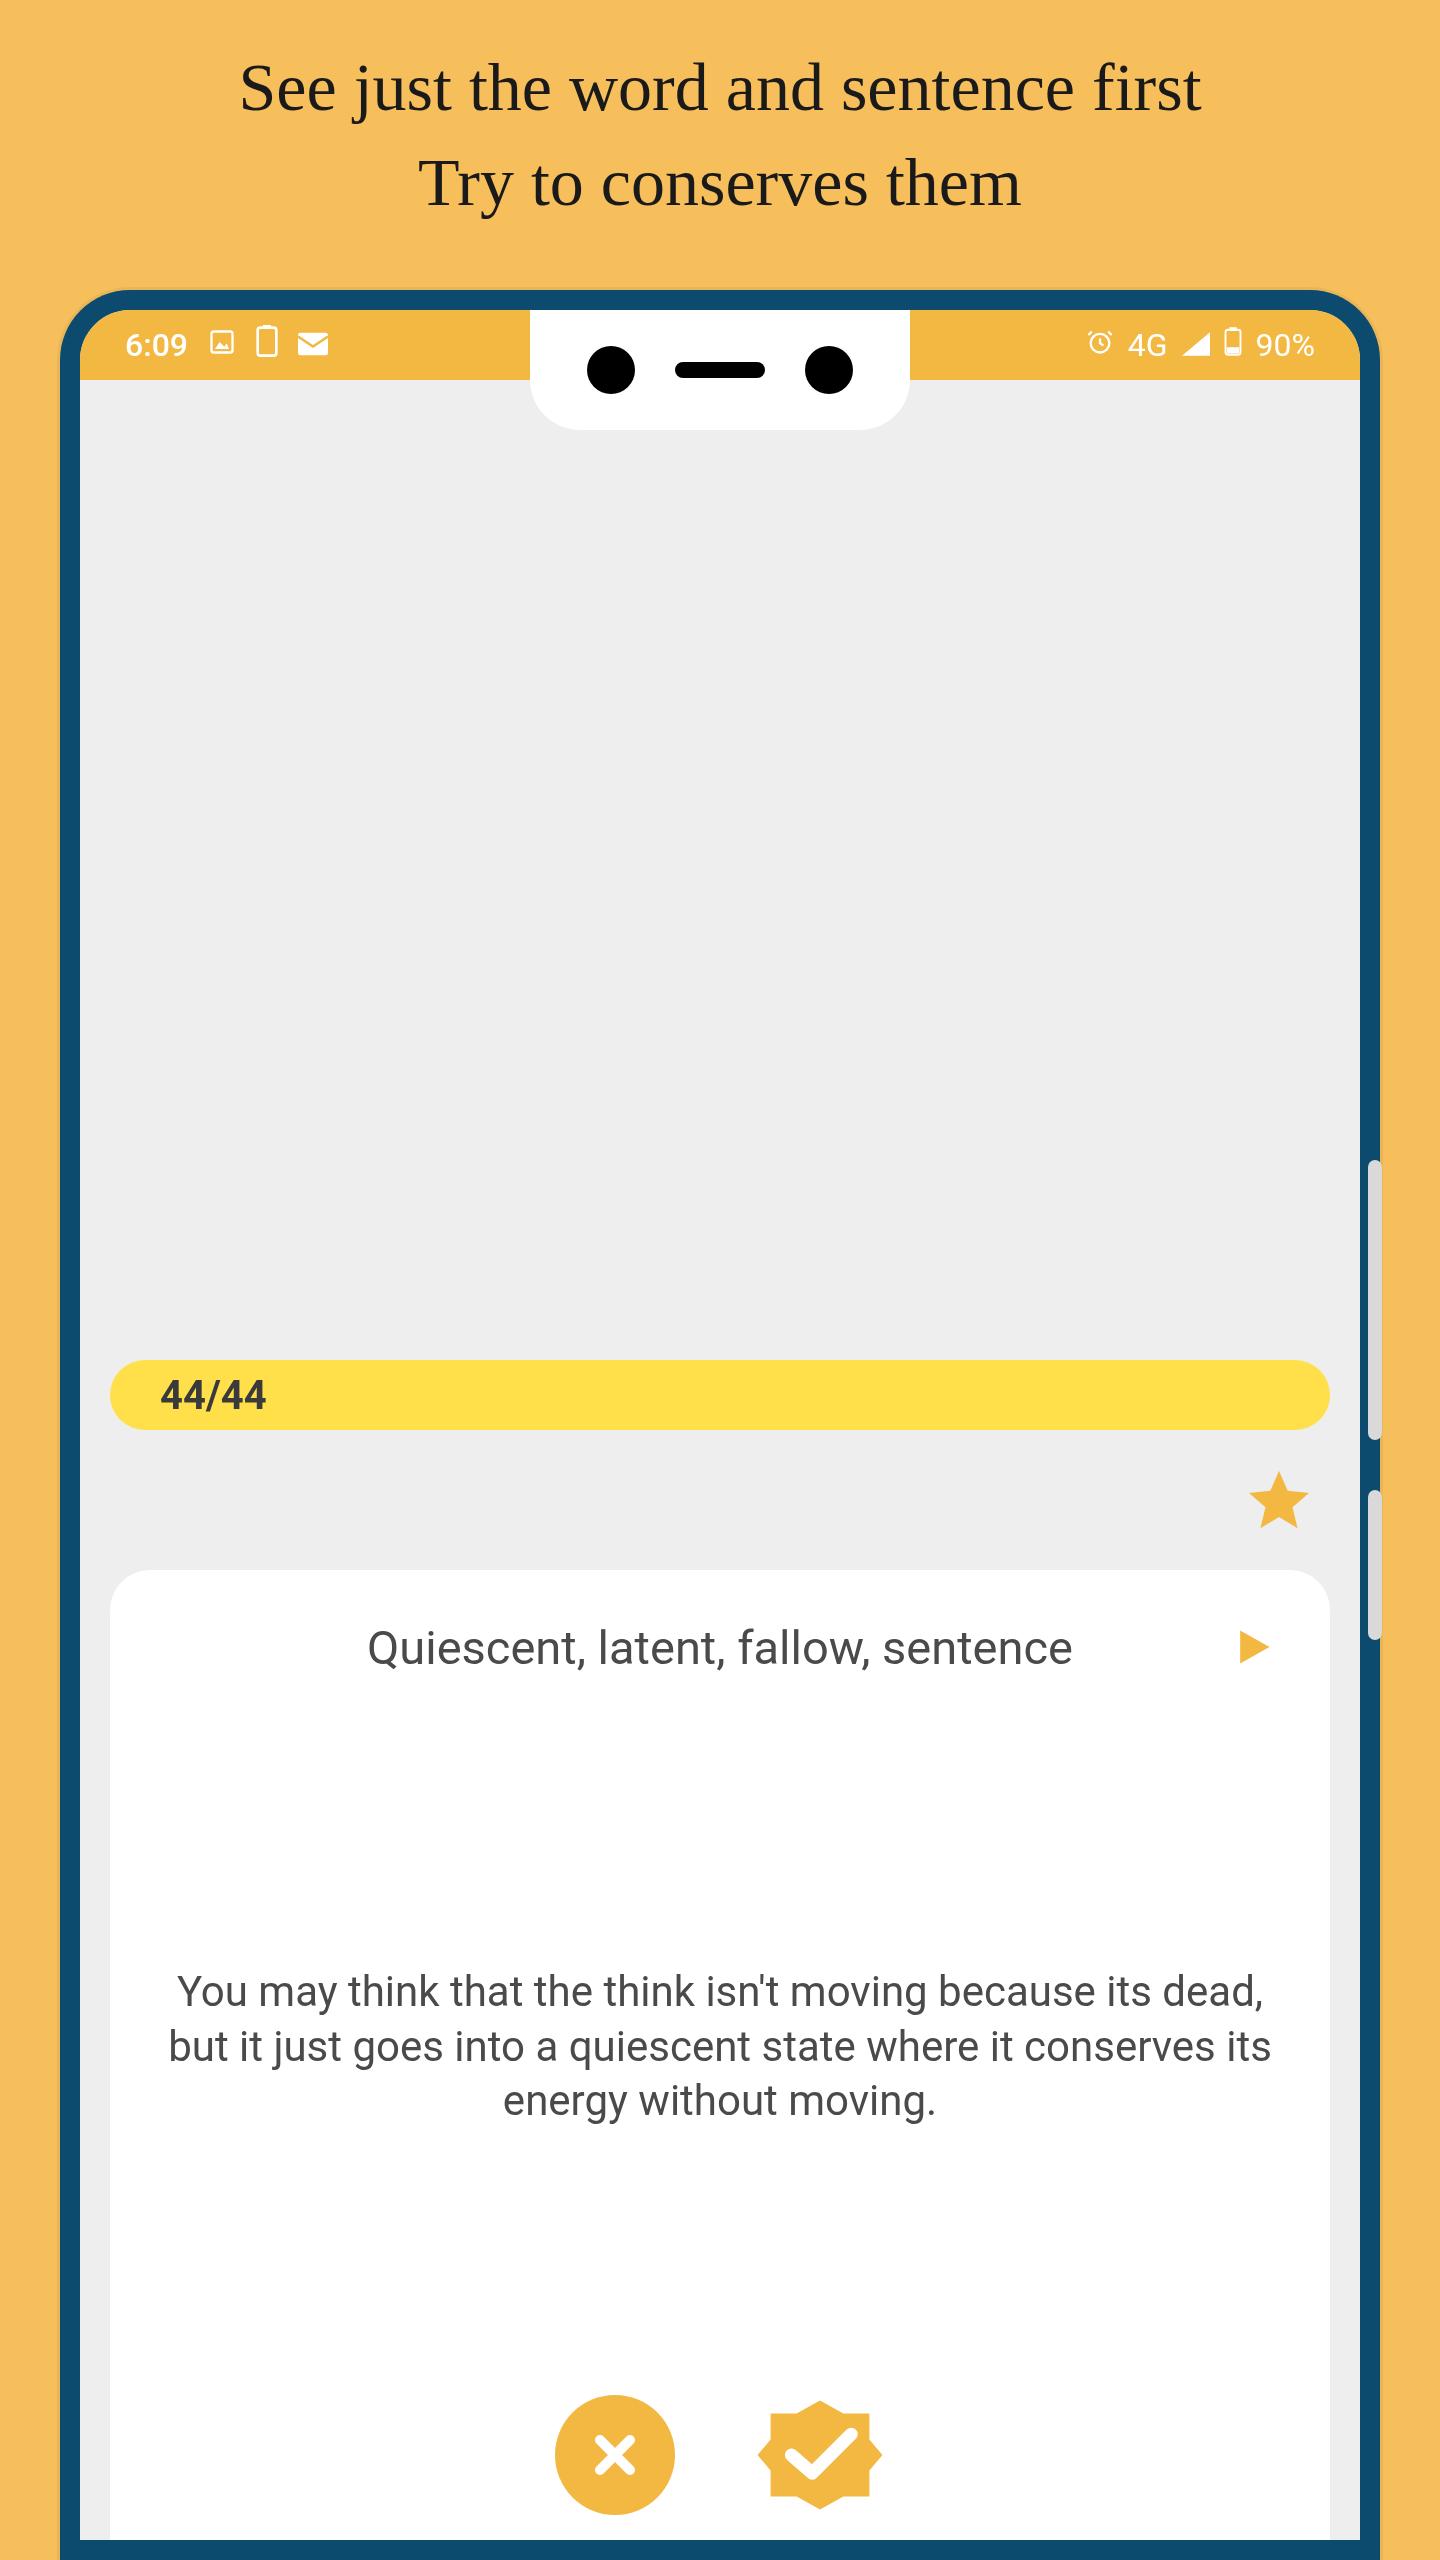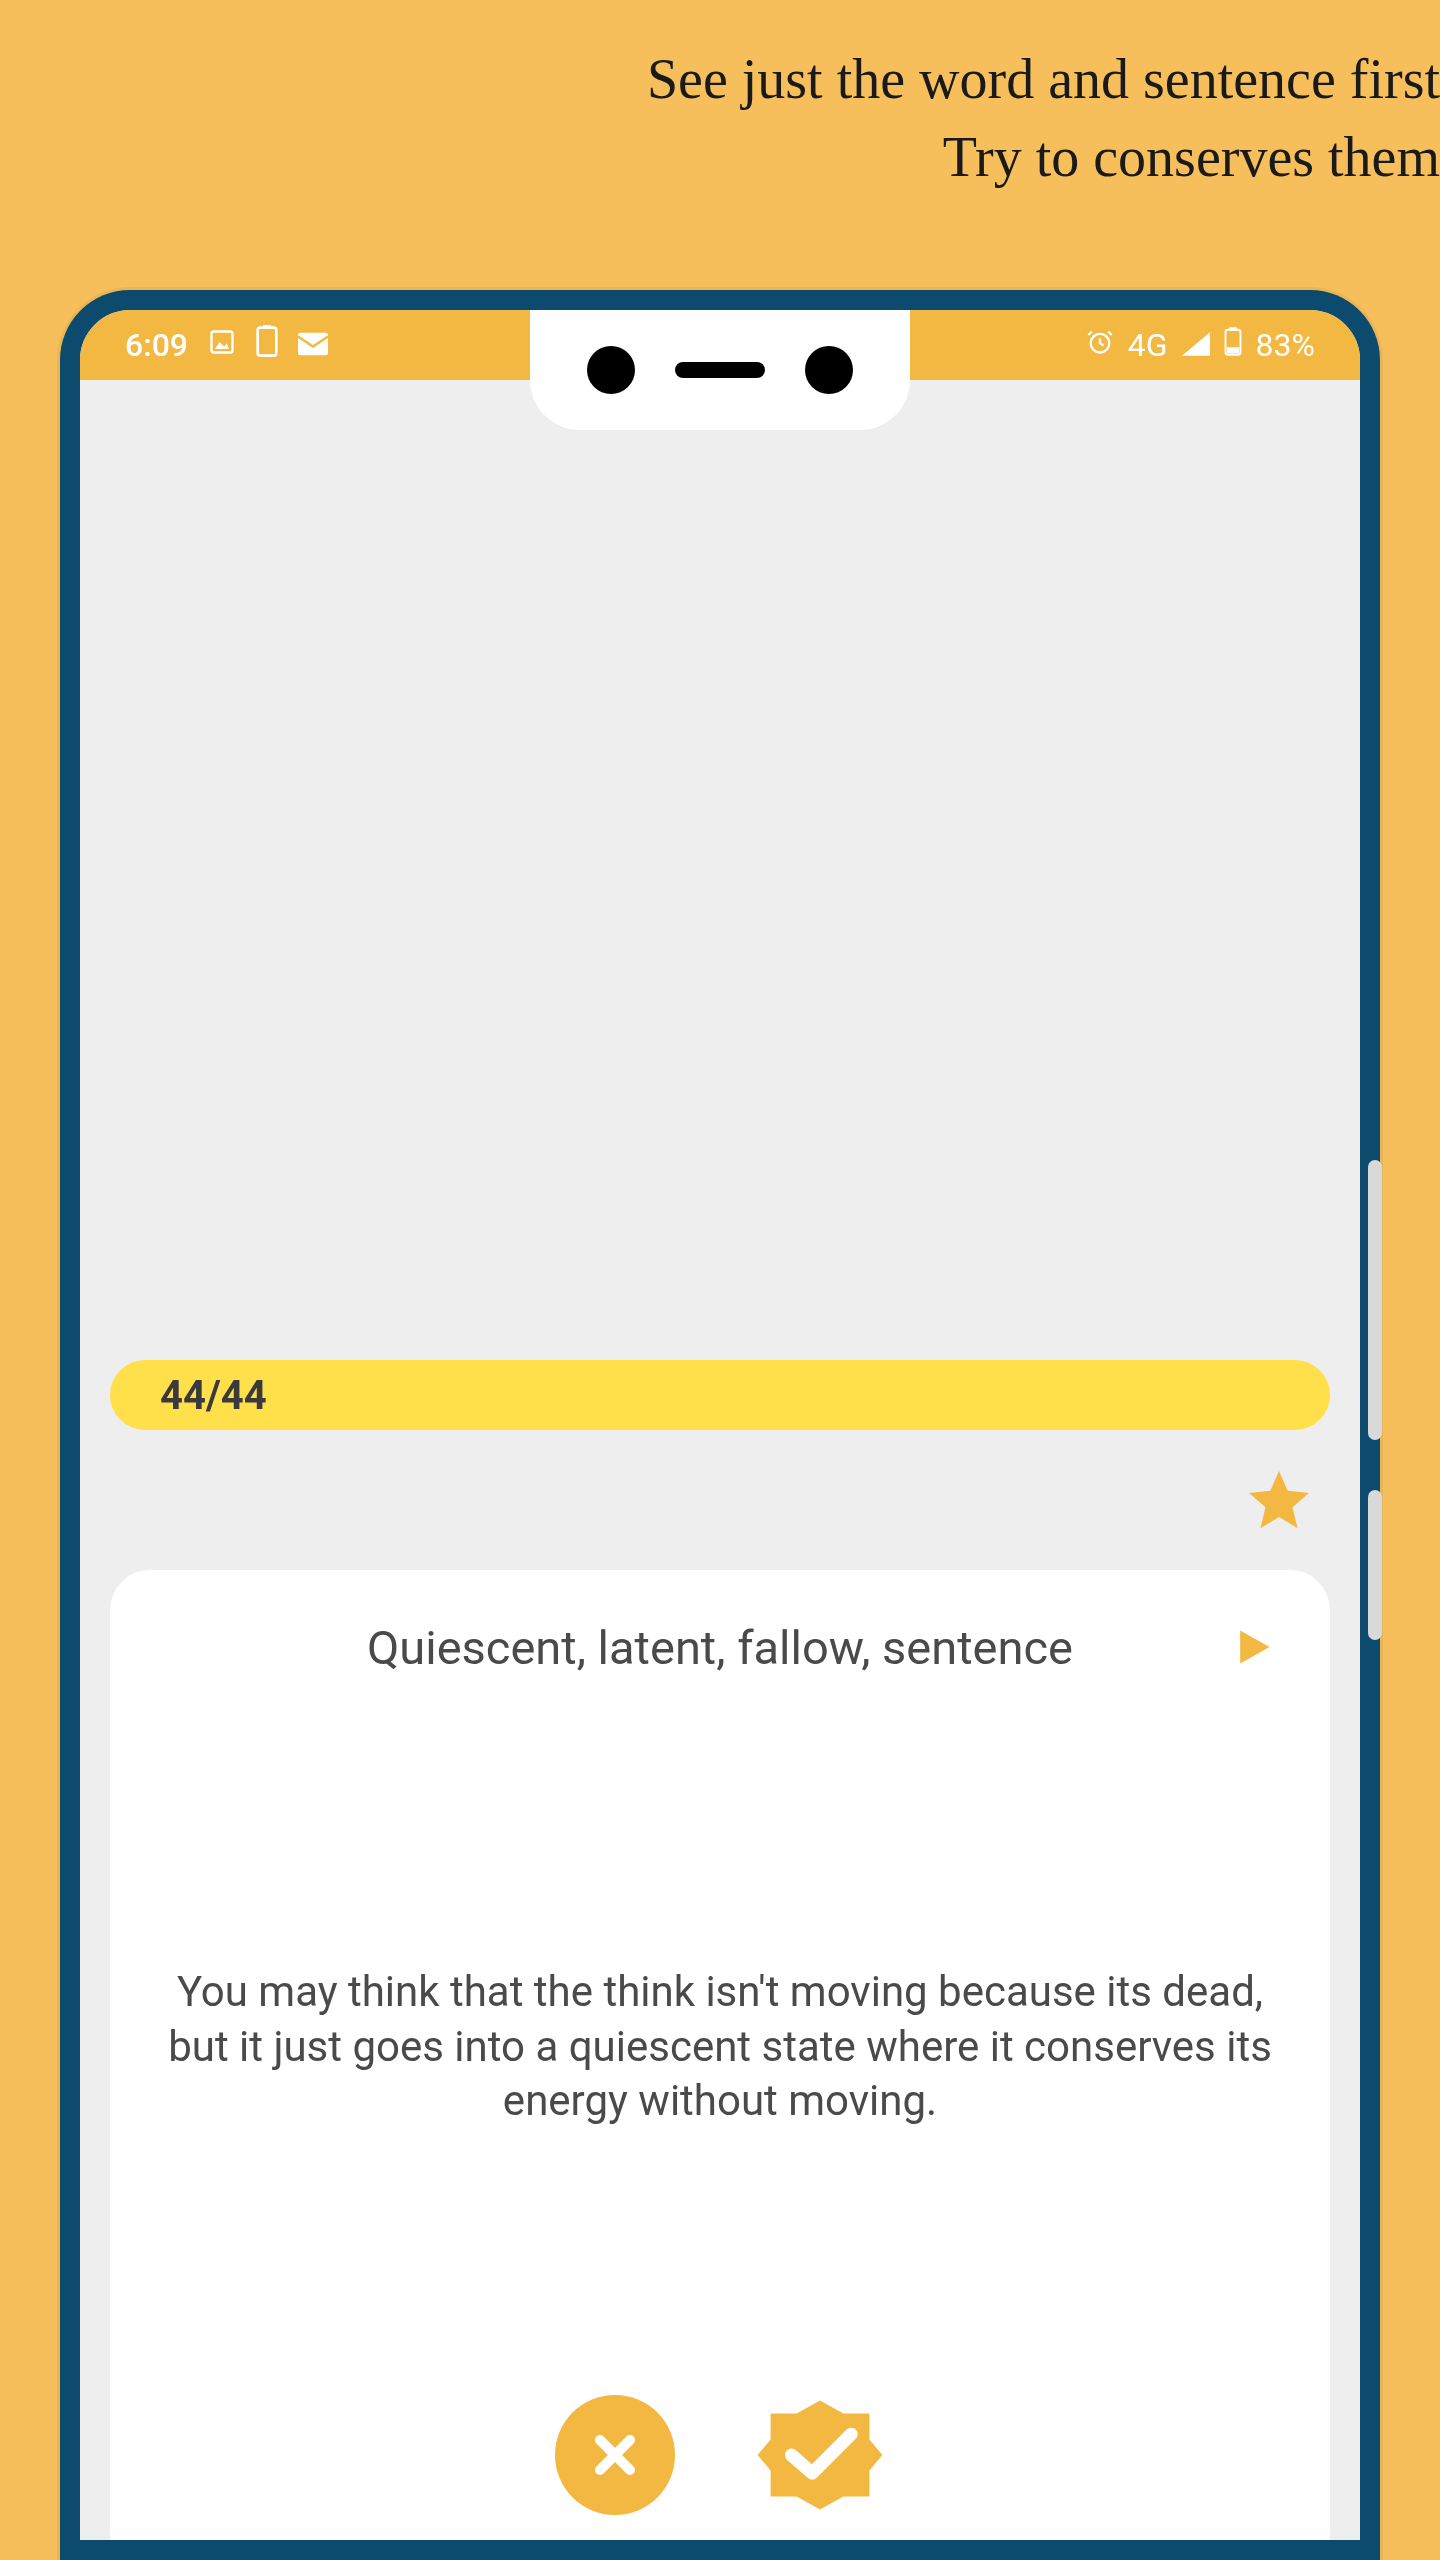--- a/index.html
+++ b/index.html
@@ -15,23 +15,23 @@
       position: relative;
       font-family: -apple-system, BlinkMacSystemFont, 'Segoe UI', Roboto, sans-serif;
       overflow: hidden;
     }
 
     .header-text {
       position: absolute;
       top: 40px;
       left: 0;
       right: 0;
-      text-align: right;
+      text-align: center;
       font-family: Georgia, 'Times New Roman', serif;
-      font-size: 56px;
+      font-size: 68px;
       color: #1a1a1a;
       line-height: 1.4;
       font-weight: 400;
     }
 
     .phone-frame {
       position: absolute;
       top: 290px;
       left: 60px;
       right: 60px;
@@ -288,21 +288,21 @@
               <polygon points="0,20 24,20 24,0" fill="#ffffff"></polygon>
             </svg>
         </span>
         <span class="icon-small">
           <svg width="18" height="30" viewBox="0 0 14 24" fill="none">
               <rect x="1" y="3" width="12" height="20" rx="2" stroke="#ffffff" stroke-width="1.5"></rect>
               <rect x="4" y="1" width="6" height="3" fill="#ffffff"></rect>
               <rect x="2" y="17" width="10" height="5" fill="#ffffff"></rect>
             </svg>
         </span>
-        <span>83%</span>
+        <span>90%</span>
       </div>
     </div>
 
     <div class="progress-container">
       <div class="progress-bar">
         <span class="progress-text">44/44</span>
       </div>
     </div>
 
     <div class="star-icon">

